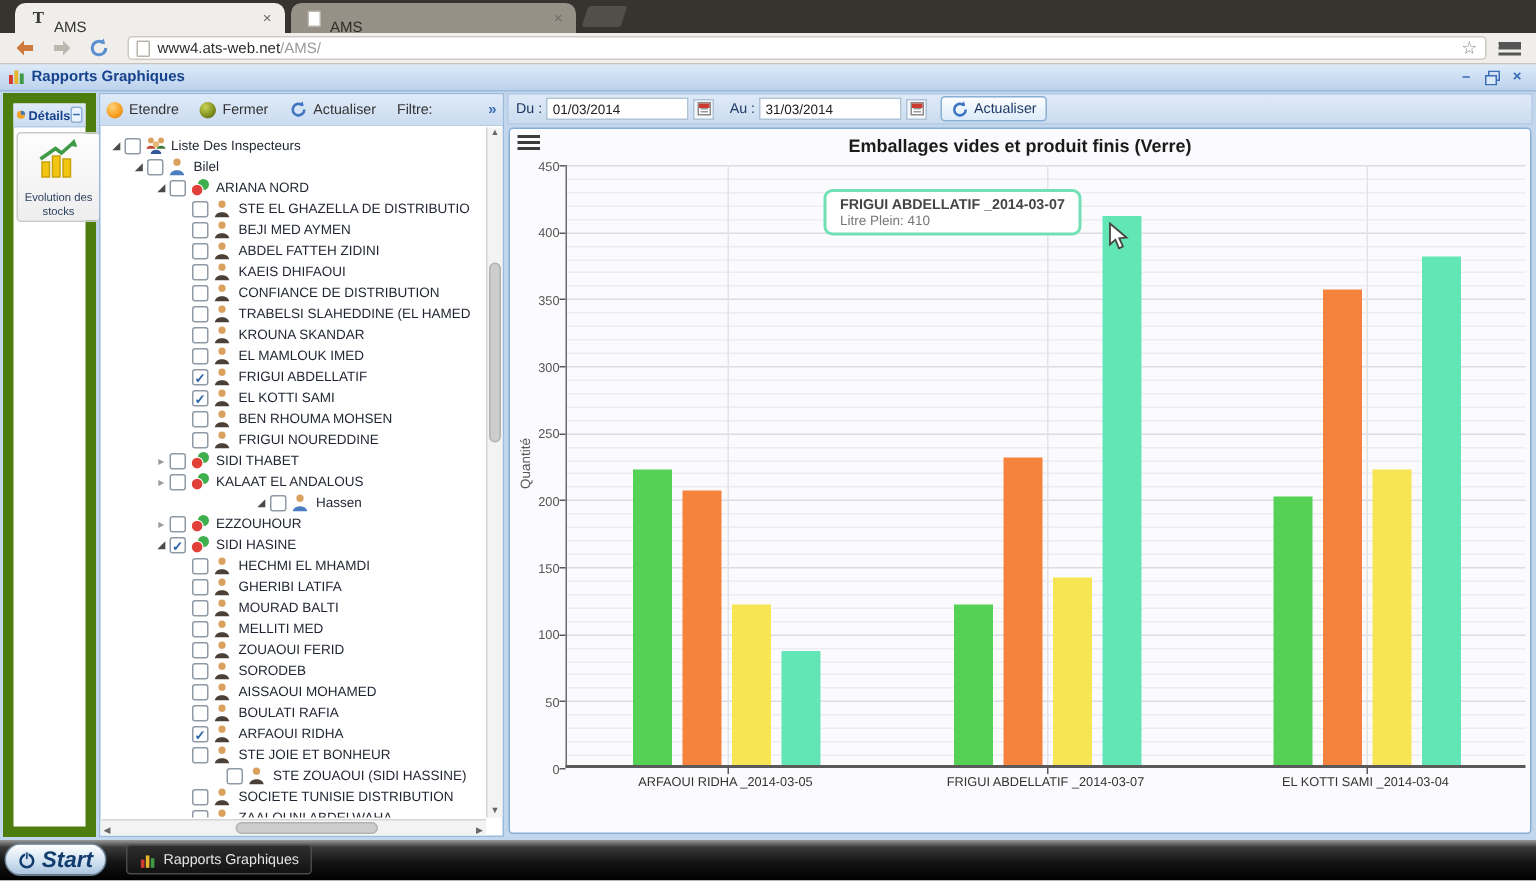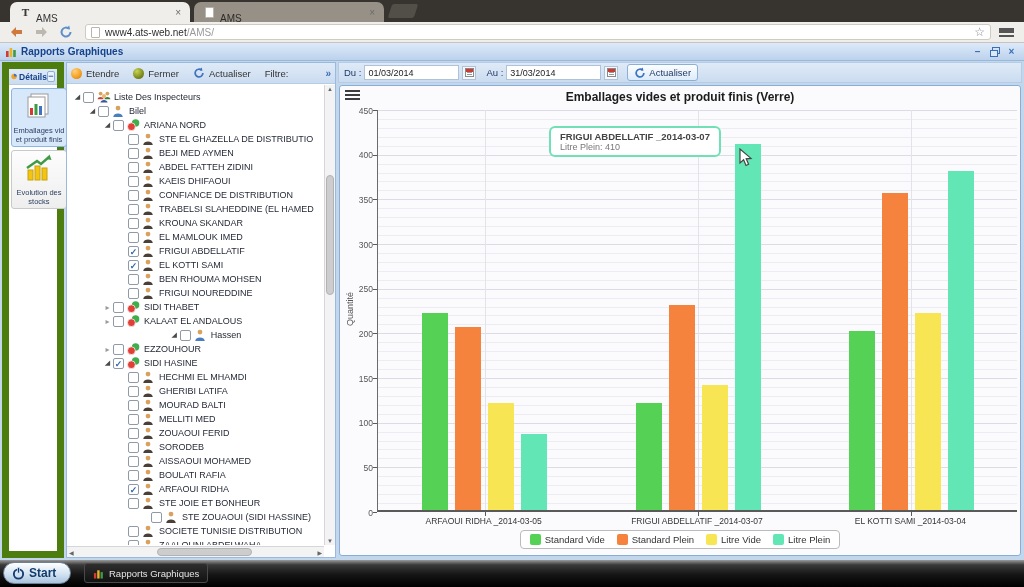--- a/index.html
+++ b/index.html
@@ -93,21 +93,21 @@
   .litem { display:inline-flex; align-items:center; gap:4px; font-size:9.5px; color:#333; }
   .lsw { width:11px; height:11px; border-radius:2px; display:inline-block; }
   .tooltip { position:absolute; left:209px; top:40px; background:#fff; border:2px solid #72e0b5; border-radius:6px; padding:3px 9px; z-index:10; }
   .tooltip .tt1 { font-size:9.5px; font-weight:bold; color:#444; }
   .tooltip .tt2 { font-size:9px; color:#777; }
   .cursor { position:absolute; left:399px; top:62px; z-index:11; }
 
   
   .taskbar { position:absolute; left:0; top:560px; width:1024px; height:27px; background:linear-gradient(#9a9a9a 0%, #3a3a3a 18%, #141414 55%, #000 100%); }
   .startbtn { position:absolute; left:3px; top:2px; width:68px; height:22px; border-radius:11px; background:linear-gradient(#ffffff,#cfe0f0 60%,#aac4de); border:1px solid #6e8296; display:flex; align-items:center; gap:4px; padding:0 8px; }
-  .startbtn .slabel { font-size:12px; font-weight:bold; color:#123c6e; }
+  .startbtn .slabel { font-size:15px; font-weight:bold; color:#123c6e;font-style:italic; }
   .taskitem { position:absolute; left:84px; top:3px; height:20px; background:linear-gradient(#2e2e2e,#121212); border:1px solid #4a4a4a; border-radius:3px; display:flex; align-items:center; gap:5px; padding:0 8px; }
   .taskitem .tklabel { font-size:9.5px; color:#e4e4e4; }
 </style>
 </head>
 <body>
 
 <div class="screen">
 
   <div class="tabbar">
     <div class="tab active">
@@ -173,30 +173,20 @@
   </div>
 
   <div class="details">
     <div class="details-hd">
       <svg width="9" height="9" viewBox="0 0 10 10">
           <circle cx="5" cy="5" r="4.5" fill="#f0a32a"></circle>
           <path d="M5 5 L5 0.5 A4.5 4.5 0 0 1 9.5 5 Z" fill="#3f74c0"></path>
         </svg>
       <span style="margin-left:2px;">Détails</span>
       <span class="min">−</span>
-    </div>
-    <div class="navcard sel">
-      <svg width="30" height="28" viewBox="0 0 30 28">
-        <rect x="7" y="2" width="17" height="20" fill="#fff" stroke="#9a9a9a"></rect>
-        <rect x="4" y="5" width="17" height="20" fill="#fff" stroke="#9a9a9a"></rect>
-        <rect x="6" y="16" width="3" height="7" fill="#d23b2f"></rect>
-        <rect x="10.5" y="12" width="3" height="11" fill="#3f9a45"></rect>
-        <rect x="15" y="14" width="3" height="9" fill="#3f74c0"></rect>
-      </svg>
-      <div class="clabel">Emballages vid et produit finis</div>
     </div>
     <div class="navcard">
       <svg width="30" height="28" viewBox="0 0 30 28">
         <rect x="4" y="16" width="5" height="10" fill="#f3c513" stroke="#caa20a"></rect>
         <rect x="11" y="12" width="5" height="14" fill="#f3c513" stroke="#caa20a"></rect>
         <rect x="18" y="14" width="5" height="12" fill="#f3c513" stroke="#caa20a"></rect>
         <path d="M3 14 L13 7 L17 10 L25 3" stroke="#3f9a45" stroke-width="2.4" fill="none"></path>
         <path d="M25.5 0.5 L27.5 6 L21.8 5 Z" fill="#3f9a45"></path>
       </svg>
       <div class="clabel">Evolution des stocks</div>
@@ -646,40 +636,20 @@
           <div class="ytick" style="left: 3px; top: 64.1667px;">400</div>
           <div class="ytickmark" style="left: 33px; top: 68.6667px;"></div>
           <div class="ytick" style="left: 3px; top: 19.5px;">450</div>
           <div class="ytickmark" style="left: 33px; top: 24px;"></div>
         </div>
       <div class="xlabels" id="xlabels">
           <div class="xlab" style="left: -3.33333px;">ARFAOUI RIDHA _2014-03-05</div>
           <div class="xlab" style="left: 210px;">FRIGUI ABDELLATIF _2014-03-07</div>
           <div class="xlab" style="left: 423.333px;">EL KOTTI SAMI _2014-03-04</div>
         </div>
-      <div class="legend">
-        <div class="legendbox" id="legendbox">
-            <span class="litem">
-              <span class="lsw" style="background: rgb(85, 209, 85);"></span>
-              <span>Standard Vide</span>
-            </span>
-            <span class="litem">
-              <span class="lsw" style="background: rgb(245, 131, 62);"></span>
-              <span>Standard Plein</span>
-            </span>
-            <span class="litem">
-              <span class="lsw" style="background: rgb(248, 229, 83);"></span>
-              <span>Litre Vide</span>
-            </span>
-            <span class="litem">
-              <span class="lsw" style="background: rgb(99, 230, 181);"></span>
-              <span>Litre Plein</span>
-            </span>
-          </div>
-      </div>
       <div class="tooltip">
         <div class="tt1">FRIGUI ABDELLATIF _2014-03-07</div>
         <div class="tt2">Litre Plein: 410</div>
       </div>
       <svg class="cursor" width="14" height="19" viewBox="0 0 14 19">
         <path d="M1 1 L1 15 L4.6 11.8 L7 17.5 L9.6 16.3 L7.2 10.8 L12 10.4 Z" fill="#fff" stroke="#444" stroke-width="1.2"></path>
       </svg>
     </div>
   </div>
 

